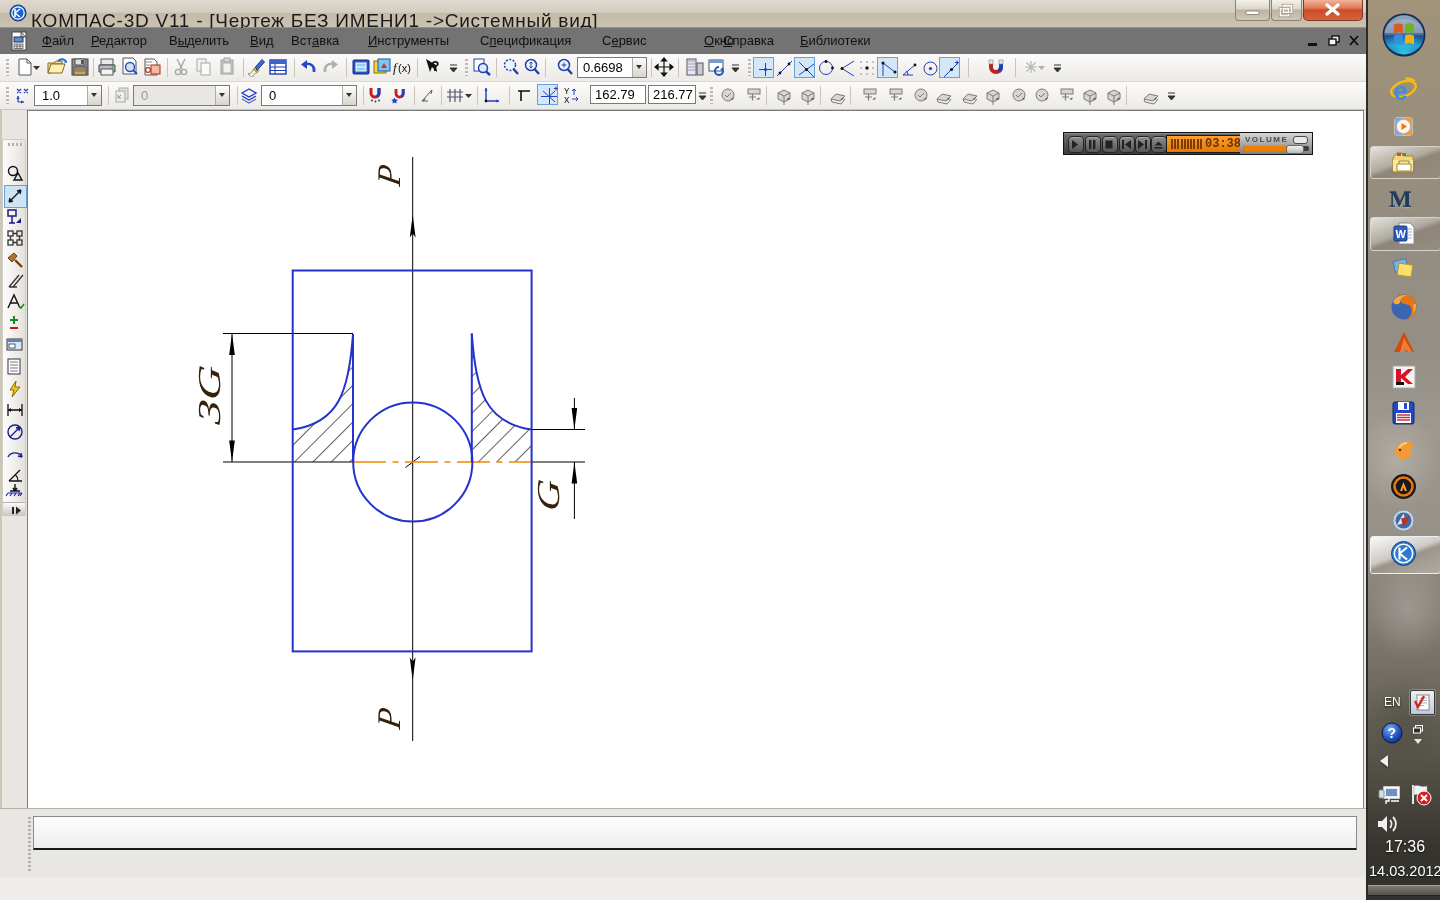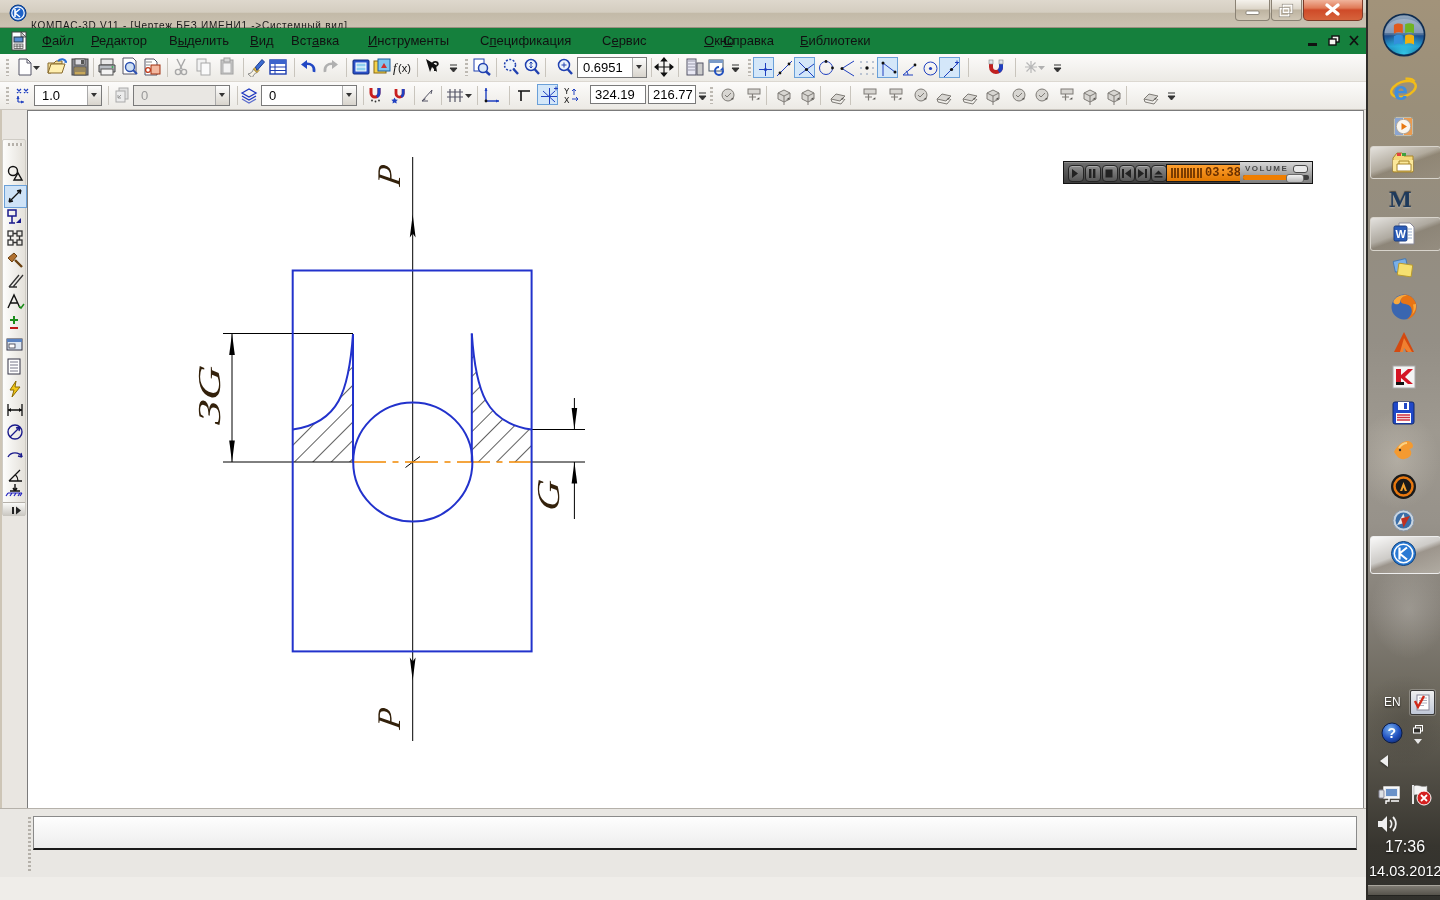--- a/index.html
+++ b/index.html
@@ -3,29 +3,29 @@
 <style>
 html,body{margin:0;padding:0;}
 body{width:1440px;height:900px;overflow:hidden;font-family:"Liberation Sans",sans-serif;}
 #desktop{position:absolute;left:0;top:0;width:1440px;height:900px;background:#6b665e;}
 #app{position:absolute;left:0;top:0;width:1366px;height:900px;background:#efede9;}
 
 #titlebar{position:absolute;left:0;top:0;width:1366px;height:27px;
  background:linear-gradient(#ded8cd 0%,#d4cdc0 45%,#c3bAA8 50%,#cbc2b2 100%);
  border-bottom:1px solid #9a9081;}
 #titlebar .ticon{position:absolute;left:9px;top:4px;}
-#titlebar .ttext{position:absolute;left:31px;top:20px;font-size:10px;letter-spacing:.75px;color:#1a1a1a;text-align:right;}
+#titlebar .ttext{position:absolute;left:31px;top:10px;font-size:19px;letter-spacing:.75px;color:#1a1a1a;text-align:right;}
 .winbtn{position:absolute;top:0;height:20px;border:1px solid #8a8274;border-top:none;
  background:linear-gradient(#f5f2ec 0%,#dcd5c8 45%,#bdb3a0 50%,#d0c7b6 100%);}
 #btnmin{left:1235px;width:33px;border-radius:0 0 4px 4px;}
 #btnmax{left:1271px;width:29px;border-radius:0 0 4px 4px;}
 #btncls{left:1303px;width:58px;border-radius:0 0 5px 5px;
  background:linear-gradient(#f0b49c 0%,#e07a57 40%,#cf4a28 50%,#d6633c 100%);border-color:#7c3a28;}
 
-#menubar{position:absolute;left:0;top:28px;width:1366px;height:26px;background:#15803d;border-bottom:1px solid #d9d5cd;}
+#menubar{position:absolute;left:0;top:28px;width:1366px;height:26px;background:#737373;border-bottom:1px solid #d9d5cd;}
 #menubar .mi{position:absolute;top:5px;font-size:13px;color:#111;}
 
 #tb1{position:absolute;left:0;top:54px;width:1366px;height:27px;background:linear-gradient(#fcfbfa,#eceae5);border-bottom:1px solid #dcd8d1;}
 #tb2{position:absolute;left:0;top:82px;width:1366px;height:27px;background:linear-gradient(#fcfbfa,#eceae5);border-bottom:1px solid #c9c5be;padding-left:20px;}
 .grip{position:absolute;width:3px;background:repeating-linear-gradient(#bdb9b2 0 2px,#f4f2ef 2px 4px);}
 .tsep{position:absolute;width:1px;background:#c9c5bd;}
 .combo{position:absolute;background:#fff;border:1px solid #7a7a7a;font-size:13px;color:#000;}
 .combo .arr{position:absolute;right:0;top:0;bottom:0;width:13px;background:linear-gradient(#fdfdfd,#d8d4cc);border-left:1px solid #aaa;}
 .combo .arr:after{content:"";position:absolute;left:3px;top:7px;border:3px solid transparent;border-top:4px solid #333;}
 .icon{position:absolute;width:20px;height:20px;}
@@ -229,21 +229,21 @@
           <circle cx="9" cy="8" r="5.5" fill="#eef4fb" stroke="#2040b0" stroke-width="1.5"></circle>
           <path d="M9 5v6M7.5 6.5L9 5l1.5 1.5M7.5 9.5L9 11l1.5-1.5" stroke="#2040b0" fill="none"></path>
           <line x1="12.5" y1="12" x2="17" y2="17" stroke="#2040b0" stroke-width="2.4"></line>
         </svg>
     <div class="tsep" style="left:545px;top:4px;height:19px"></div>
     <svg class="icon" style="left:555px;top:3px">
           <circle cx="9" cy="8" r="5.5" fill="#eef4fb" stroke="#2040b0" stroke-width="1.5"></circle>
           <path d="M6.5 8h5M9 5.5v5" stroke="#2040b0"></path>
           <line x1="12.5" y1="12" x2="17" y2="17" stroke="#2040b0" stroke-width="2.4"></line>
         </svg>
-    <div class="combo" style="left:577px;top:3px;width:68px;height:19px;line-height:19px"><span style="padding-left:5px">0.6951</span><div class="arr"></div></div>
+    <div class="combo" style="left:577px;top:3px;width:68px;height:19px;line-height:19px"><span style="padding-left:5px">0.6698</span><div class="arr"></div></div>
     <div class="tsep" style="left:651px;top:4px;height:19px"></div>
     <svg class="icon" style="left:654px;top:3px">
           <path d="M10 1v18M1 10h18M10 1l-2.5 3h5zM10 19l-2.5-3h5zM1 10l3-2.5v5zM19 10l-3-2.5v5z" stroke="#111" fill="#111" stroke-width="1.2"></path>
         </svg>
     <div class="tsep" style="left:678px;top:4px;height:19px"></div>
     <svg class="icon" style="left:685px;top:3px">
           <rect x="2" y="2" width="9" height="16" fill="#e8e8f4" stroke="#556"></rect>
           <path d="M3 4h7M3 7h7M3 10h7M3 13h7" stroke="#99a"></path>
           <rect x="12" y="6" width="6" height="12" fill="#ccc" stroke="#556"></rect>
         </svg>
@@ -413,21 +413,21 @@
             <path d="M5 6l12 11M17 6l-6 5.5" stroke="#2040c0" stroke-width="1"></path>
             <path d="M16 3.5h4M18 1.5v4" stroke="#2040c0"></path>
           </svg>
         </div>
     <svg class="icon" style="left:563px;top:3px">
           <text x="1" y="9" font-size="9" fill="#111" font-family="Liberation Mono">Y</text>
           <path d="M9 6l2-2 2 2M11 4v6" stroke="#2040c0" fill="none"></path>
           <text x="1" y="18" font-size="9" fill="#111" font-family="Liberation Mono">X</text>
           <path d="M9 14h6M13 12l2 2-2 2" stroke="#2040c0" fill="none"></path>
         </svg>
-    <div class="field" style="left:590px;top:3px;width:54px;height:17px;line-height:17px"><span style="padding-left:4px">324.19</span></div>
+    <div class="field" style="left:590px;top:3px;width:54px;height:17px;line-height:17px"><span style="padding-left:4px">162.79</span></div>
     <div class="field" style="left:648px;top:3px;width:46px;height:17px;line-height:17px"><span style="padding-left:4px">216.77</span></div>
     <svg class="icon" style="left:697px;top:8px;width:12px">
           <path d="M2 3h7M2 6l3.5 4L9 6z" stroke="#333" fill="#333" stroke-width="1"></path>
         </svg>
     <div class="grip" style="left:710px;top:5px;height:17px"></div>
     <svg class="icon" style="left:718px;top:3px">
           <circle cx="10" cy="10" r="6" fill="#d8d6d2" stroke="#7e7b76"></circle>
           <path d="M7 10l2 2 4-4" stroke="#7e7b76" fill="none"></path>
           <path d="M14 17l4 0 0-3z" fill="#55534f" transform="translate(1,1) scale(.8)"></path>
         </svg>
@@ -564,21 +564,21 @@
           <path d="M470.8,332.5 C474.6,390 484.6,422 530.6,428.5"></path>
         </g>
 
         <g font-family="'Liberation Serif',serif" font-style="italic" fill="#33210b">
           <text transform="translate(399,186) rotate(-90) skewX(-10)" font-size="33" textLength="20" lengthAdjust="spacingAndGlyphs">P</text>
           <text transform="translate(399,729) rotate(-90) skewX(-10)" font-size="33" textLength="20" lengthAdjust="spacingAndGlyphs">P</text>
           <text transform="translate(219,424) rotate(-90) skewX(-8)" font-size="32" textLength="58" lengthAdjust="spacingAndGlyphs">3G</text>
           <text transform="translate(558,511) rotate(-90) skewX(-8)" font-size="32" textLength="31" lengthAdjust="spacingAndGlyphs">G</text>
         </g>
       </svg>
-      <div id="aimp" style="position:absolute;left:1035px;top:21px;width:248px;height:21px;background:linear-gradient(#6e6e6e,#3c3c3c);border:1px solid #141414;box-shadow:inset 0 1px 0 #8a8a8a;margin-top:29px;">
+      <div id="aimp" style="position:absolute;left:1035px;top:21px;width:248px;height:21px;background:linear-gradient(#6e6e6e,#3c3c3c);border:1px solid #141414;box-shadow:inset 0 1px 0 #8a8a8a;">
         <div class="abtn" style="left:4px">
               <svg width="8" height="9">
                 <path d="M1 0l6 4.5L1 9z" fill="#222"></path>
               </svg>
             </div>
         <div class="abtn" style="left:21px">
               <svg width="8" height="9">
                 <rect x="1" y="0" width="2.4" height="9" fill="#222"></rect>
                 <rect x="5" y="0" width="2.4" height="9" fill="#222"></rect>
               </svg>

